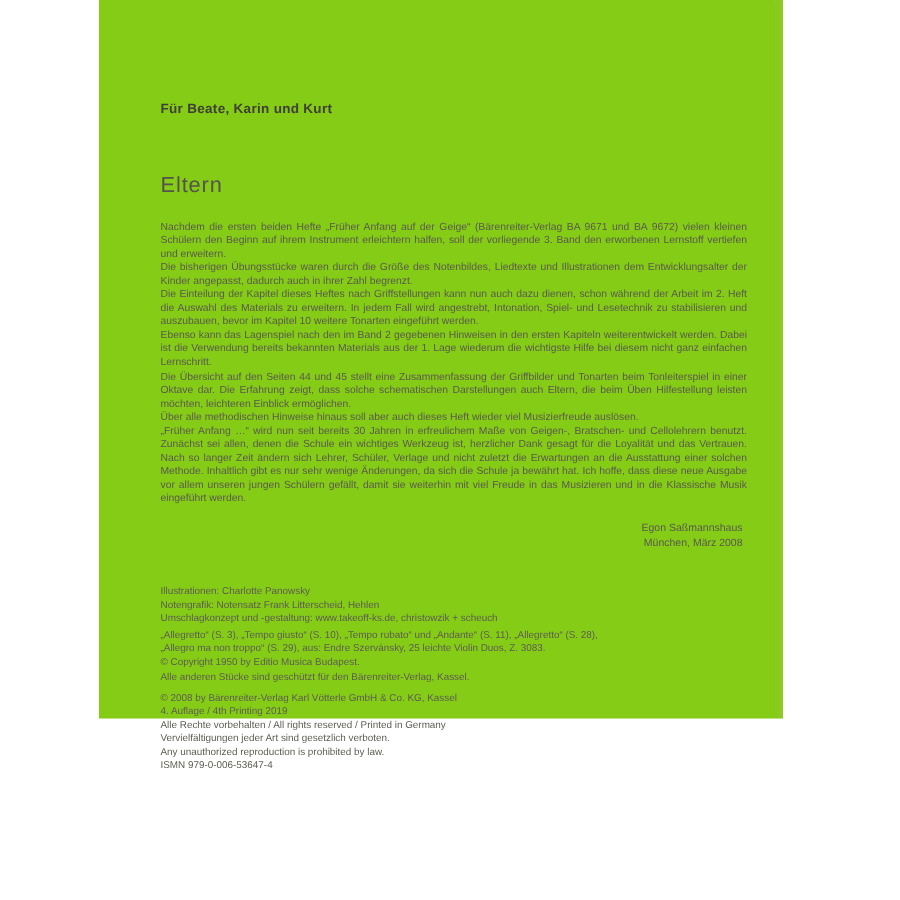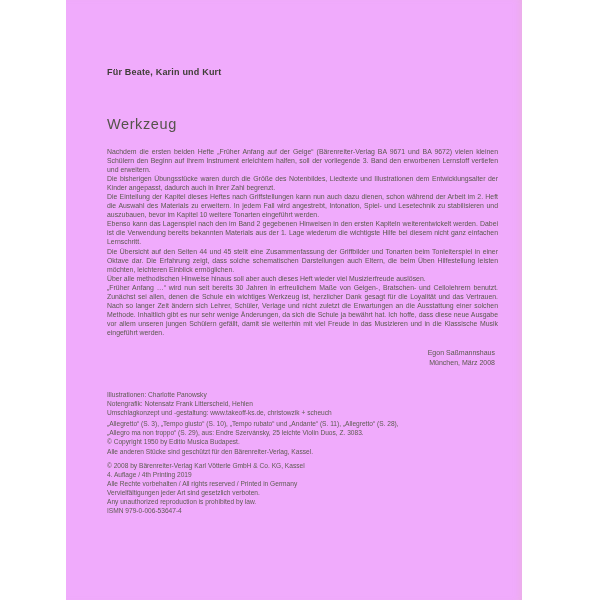--- a/index.html
+++ b/index.html
@@ -9,22 +9,22 @@
     height: 600px;
     background: #ffffff;
     font-family: "Liberation Sans", sans-serif;
     overflow: hidden;
   }
   .page {
     position: absolute;
     left: 66px;
     top: 0;
     width: 456px;
-    height: 600px;
-    background: #f0abfc;
+    height: 479px;
+    background: #84cc16;
     box-shadow: inset -6px 0 8px -6px rgba(214,188,150,0.35);
   }
   .dedication {
     position: absolute;
     left: 41px;
     top: 67px;
     font-size: 9px;
     font-weight: bold;
     letter-spacing: 0.2px;
     color: #3f3e37;
@@ -71,21 +71,21 @@
   .source-notes { top: 419px; }
   .legal { top: 461px; line-height: 9px; }
 </style>
 </head>
 <body>
 
 <div class="page">
 
   <div class="dedication">Für Beate, Karin und Kurt</div>
 
-  <h1 class="title">Werkzeug</h1>
+  <h1 class="title">Eltern</h1>
 
   <div class="body-text">
     <p>Nachdem die ersten beiden Hefte „Früher Anfang auf der Geige“ (Bärenreiter-Verlag BA 9671 und BA 9672) vielen kleinen Schülern den Beginn auf ihrem Instrument erleichtern halfen, soll der vorliegende 3. Band den erworbenen Lernstoff vertiefen und erweitern.</p>
     <p>Die bisherigen Übungsstücke waren durch die Größe des Notenbildes, Liedtexte und Illustrationen dem Entwicklungsalter der Kinder angepasst, dadurch auch in ihrer Zahl begrenzt.</p>
     <p>Die Einteilung der Kapitel dieses Heftes nach Griffstellungen kann nun auch dazu dienen, schon während der Arbeit im 2. Heft die Auswahl des Materials zu erweitern. In jedem Fall wird angestrebt, Intonation, Spiel- und Lesetechnik zu stabilisieren und auszubauen, bevor im Kapitel 10 weitere Tonarten eingeführt werden.</p>
     <p>Ebenso kann das Lagenspiel nach den im Band 2 gegebenen Hinweisen in den ersten Kapiteln weiterentwickelt werden. Dabei ist die Verwendung bereits bekannten Materials aus der 1. Lage wiederum die wichtigste Hilfe bei diesem nicht ganz einfachen Lernschritt.</p>
     <p>Die Übersicht auf den Seiten 44 und 45 stellt eine Zusammenfassung der Griffbilder und Tonarten beim Tonleiterspiel in einer Oktave dar. Die Erfahrung zeigt, dass solche schematischen Darstellungen auch Eltern, die beim Üben Hilfestellung leisten möchten, leichteren Einblick ermöglichen.</p>
     <p>Über alle methodischen Hinweise hinaus soll aber auch dieses Heft wieder viel Musizierfreude auslösen.</p>
     <p>„Früher Anfang …“  wird nun seit bereits 30 Jahren in erfreulichem Maße von Geigen-, Bratschen- und Cellolehrern benutzt. Zunächst sei allen, denen die Schule ein wichtiges Werkzeug ist, herzlicher Dank gesagt für die Loyalität und das Vertrauen. Nach so langer Zeit ändern sich Lehrer, Schüler, Verlage und nicht zuletzt die Erwartungen an die Ausstattung einer solchen Methode. Inhaltlich gibt es nur sehr wenige Änderungen, da sich die Schule ja bewährt hat. Ich hoffe, dass diese neue Ausgabe vor allem unseren jungen Schülern gefällt, damit sie weiterhin mit viel Freude in das Musizieren und in die Klassische Musik eingeführt werden.</p>
   </div>

